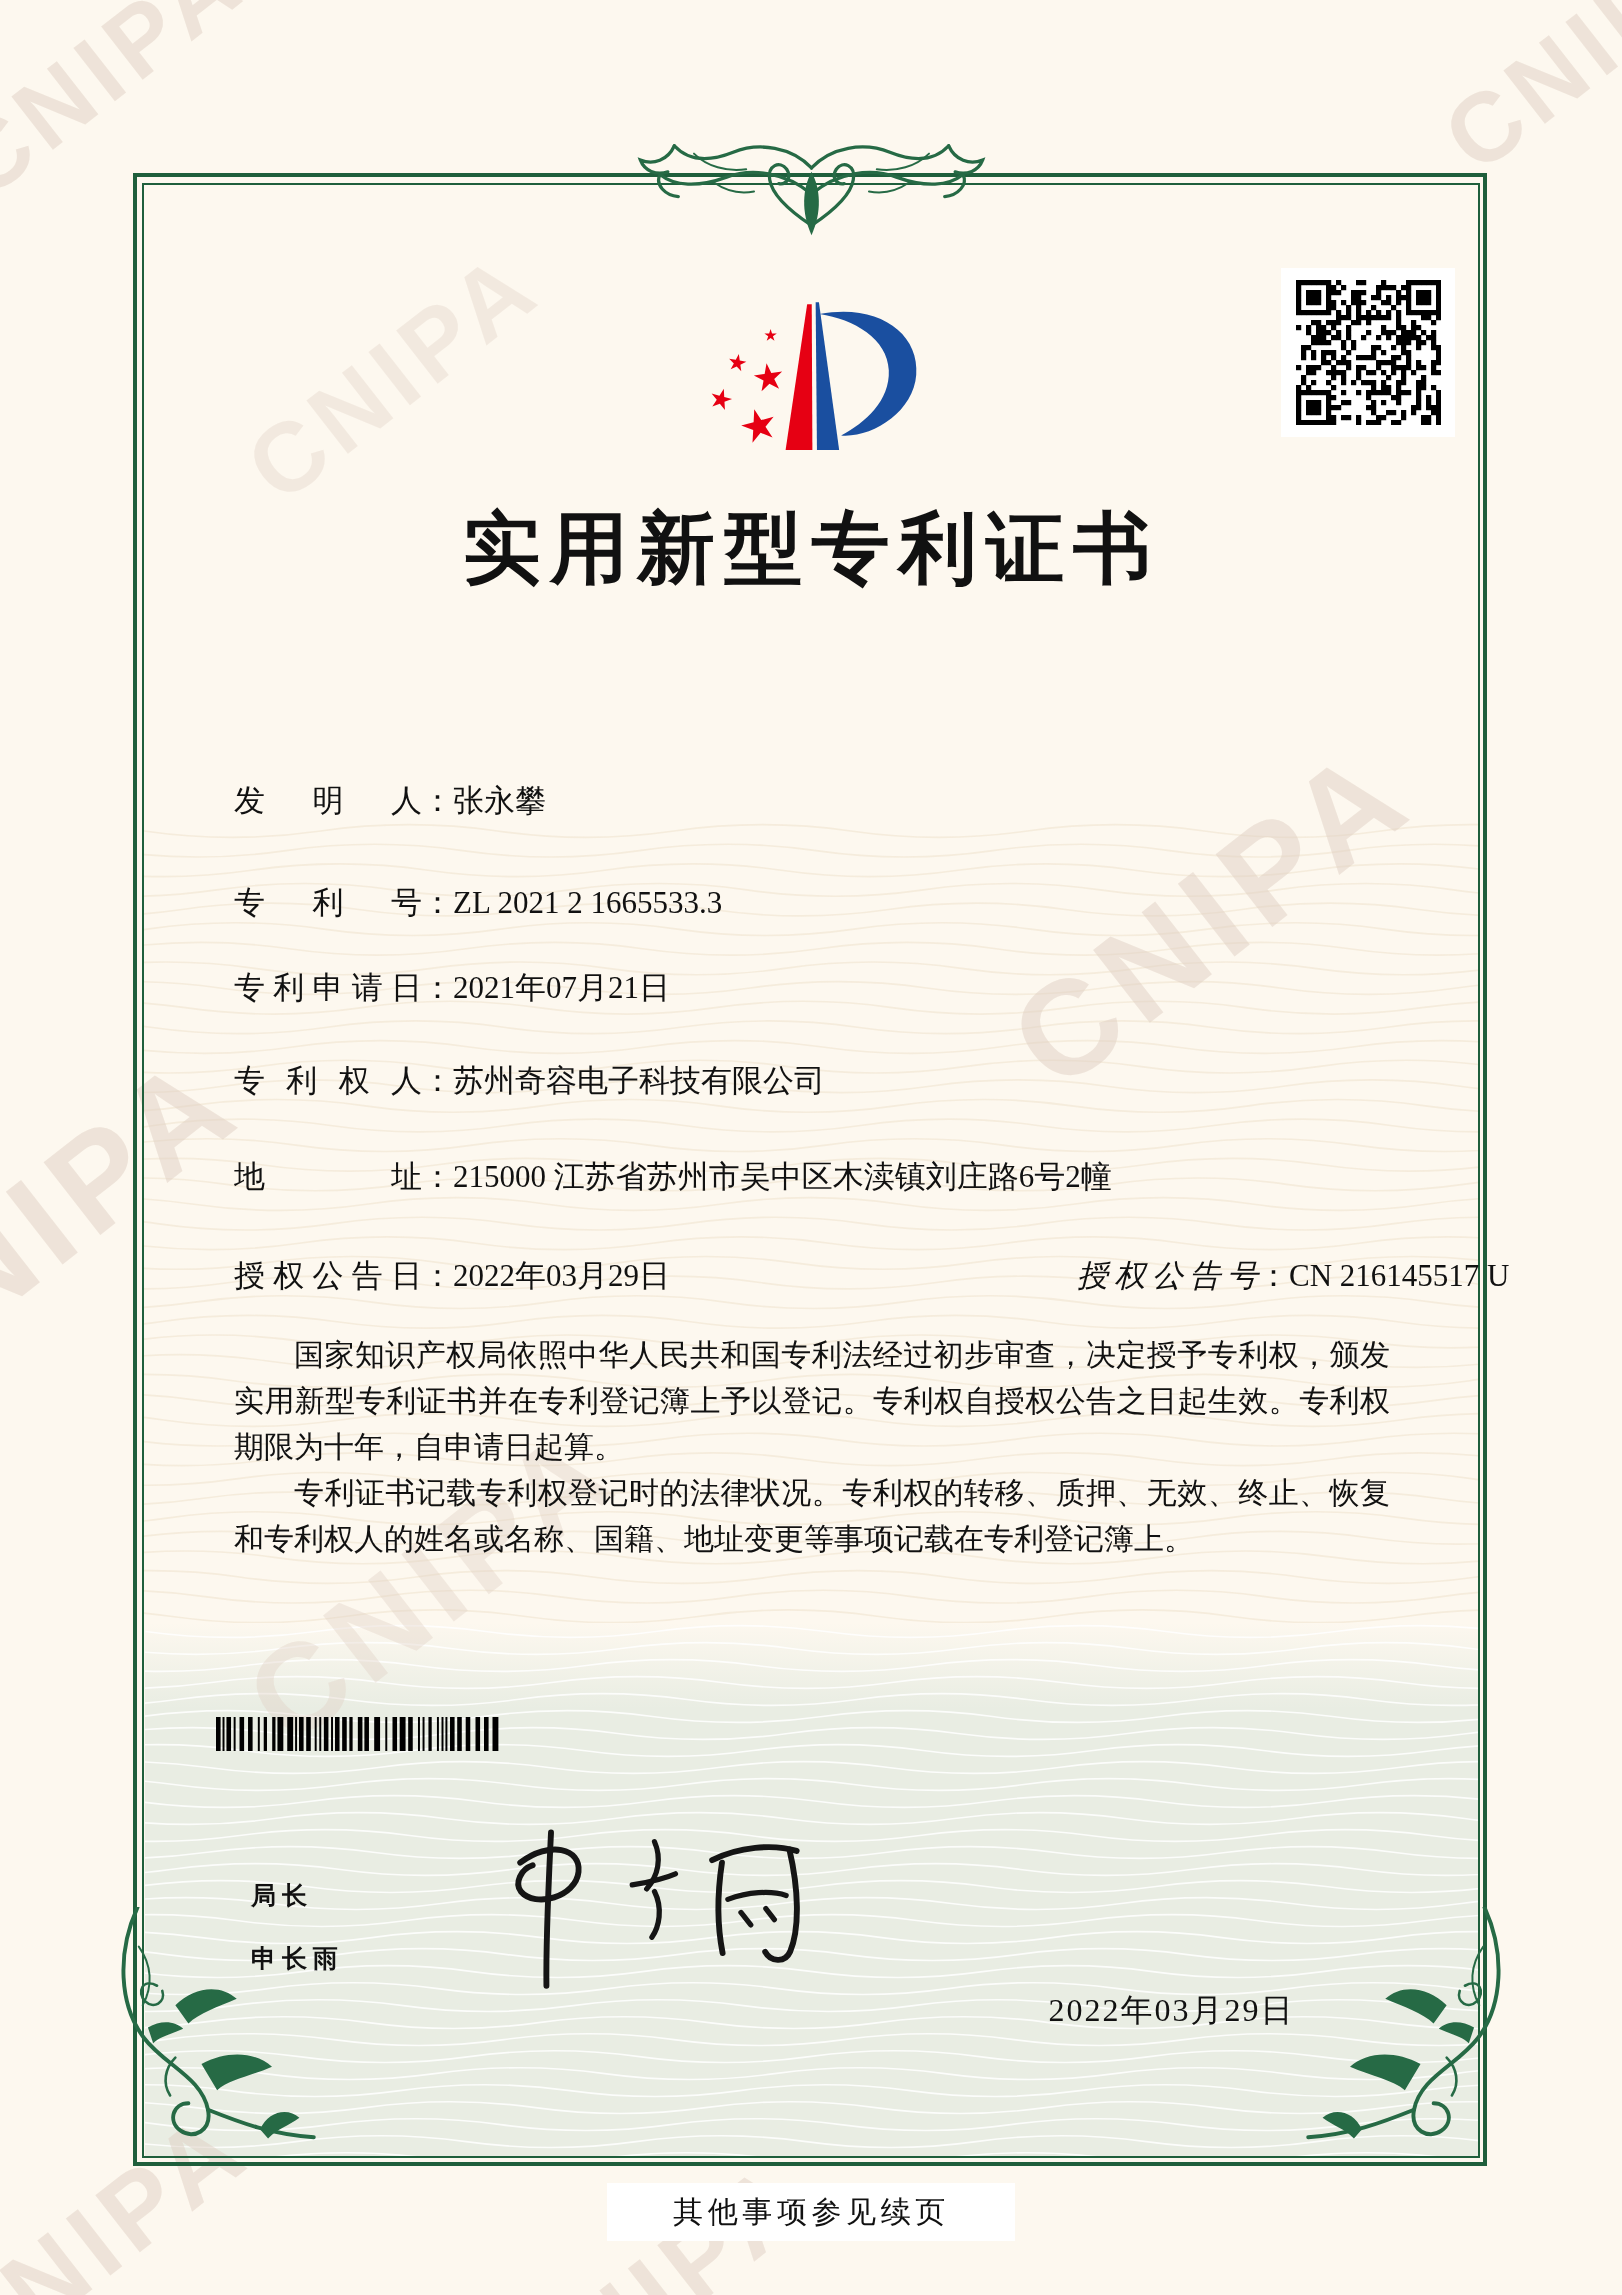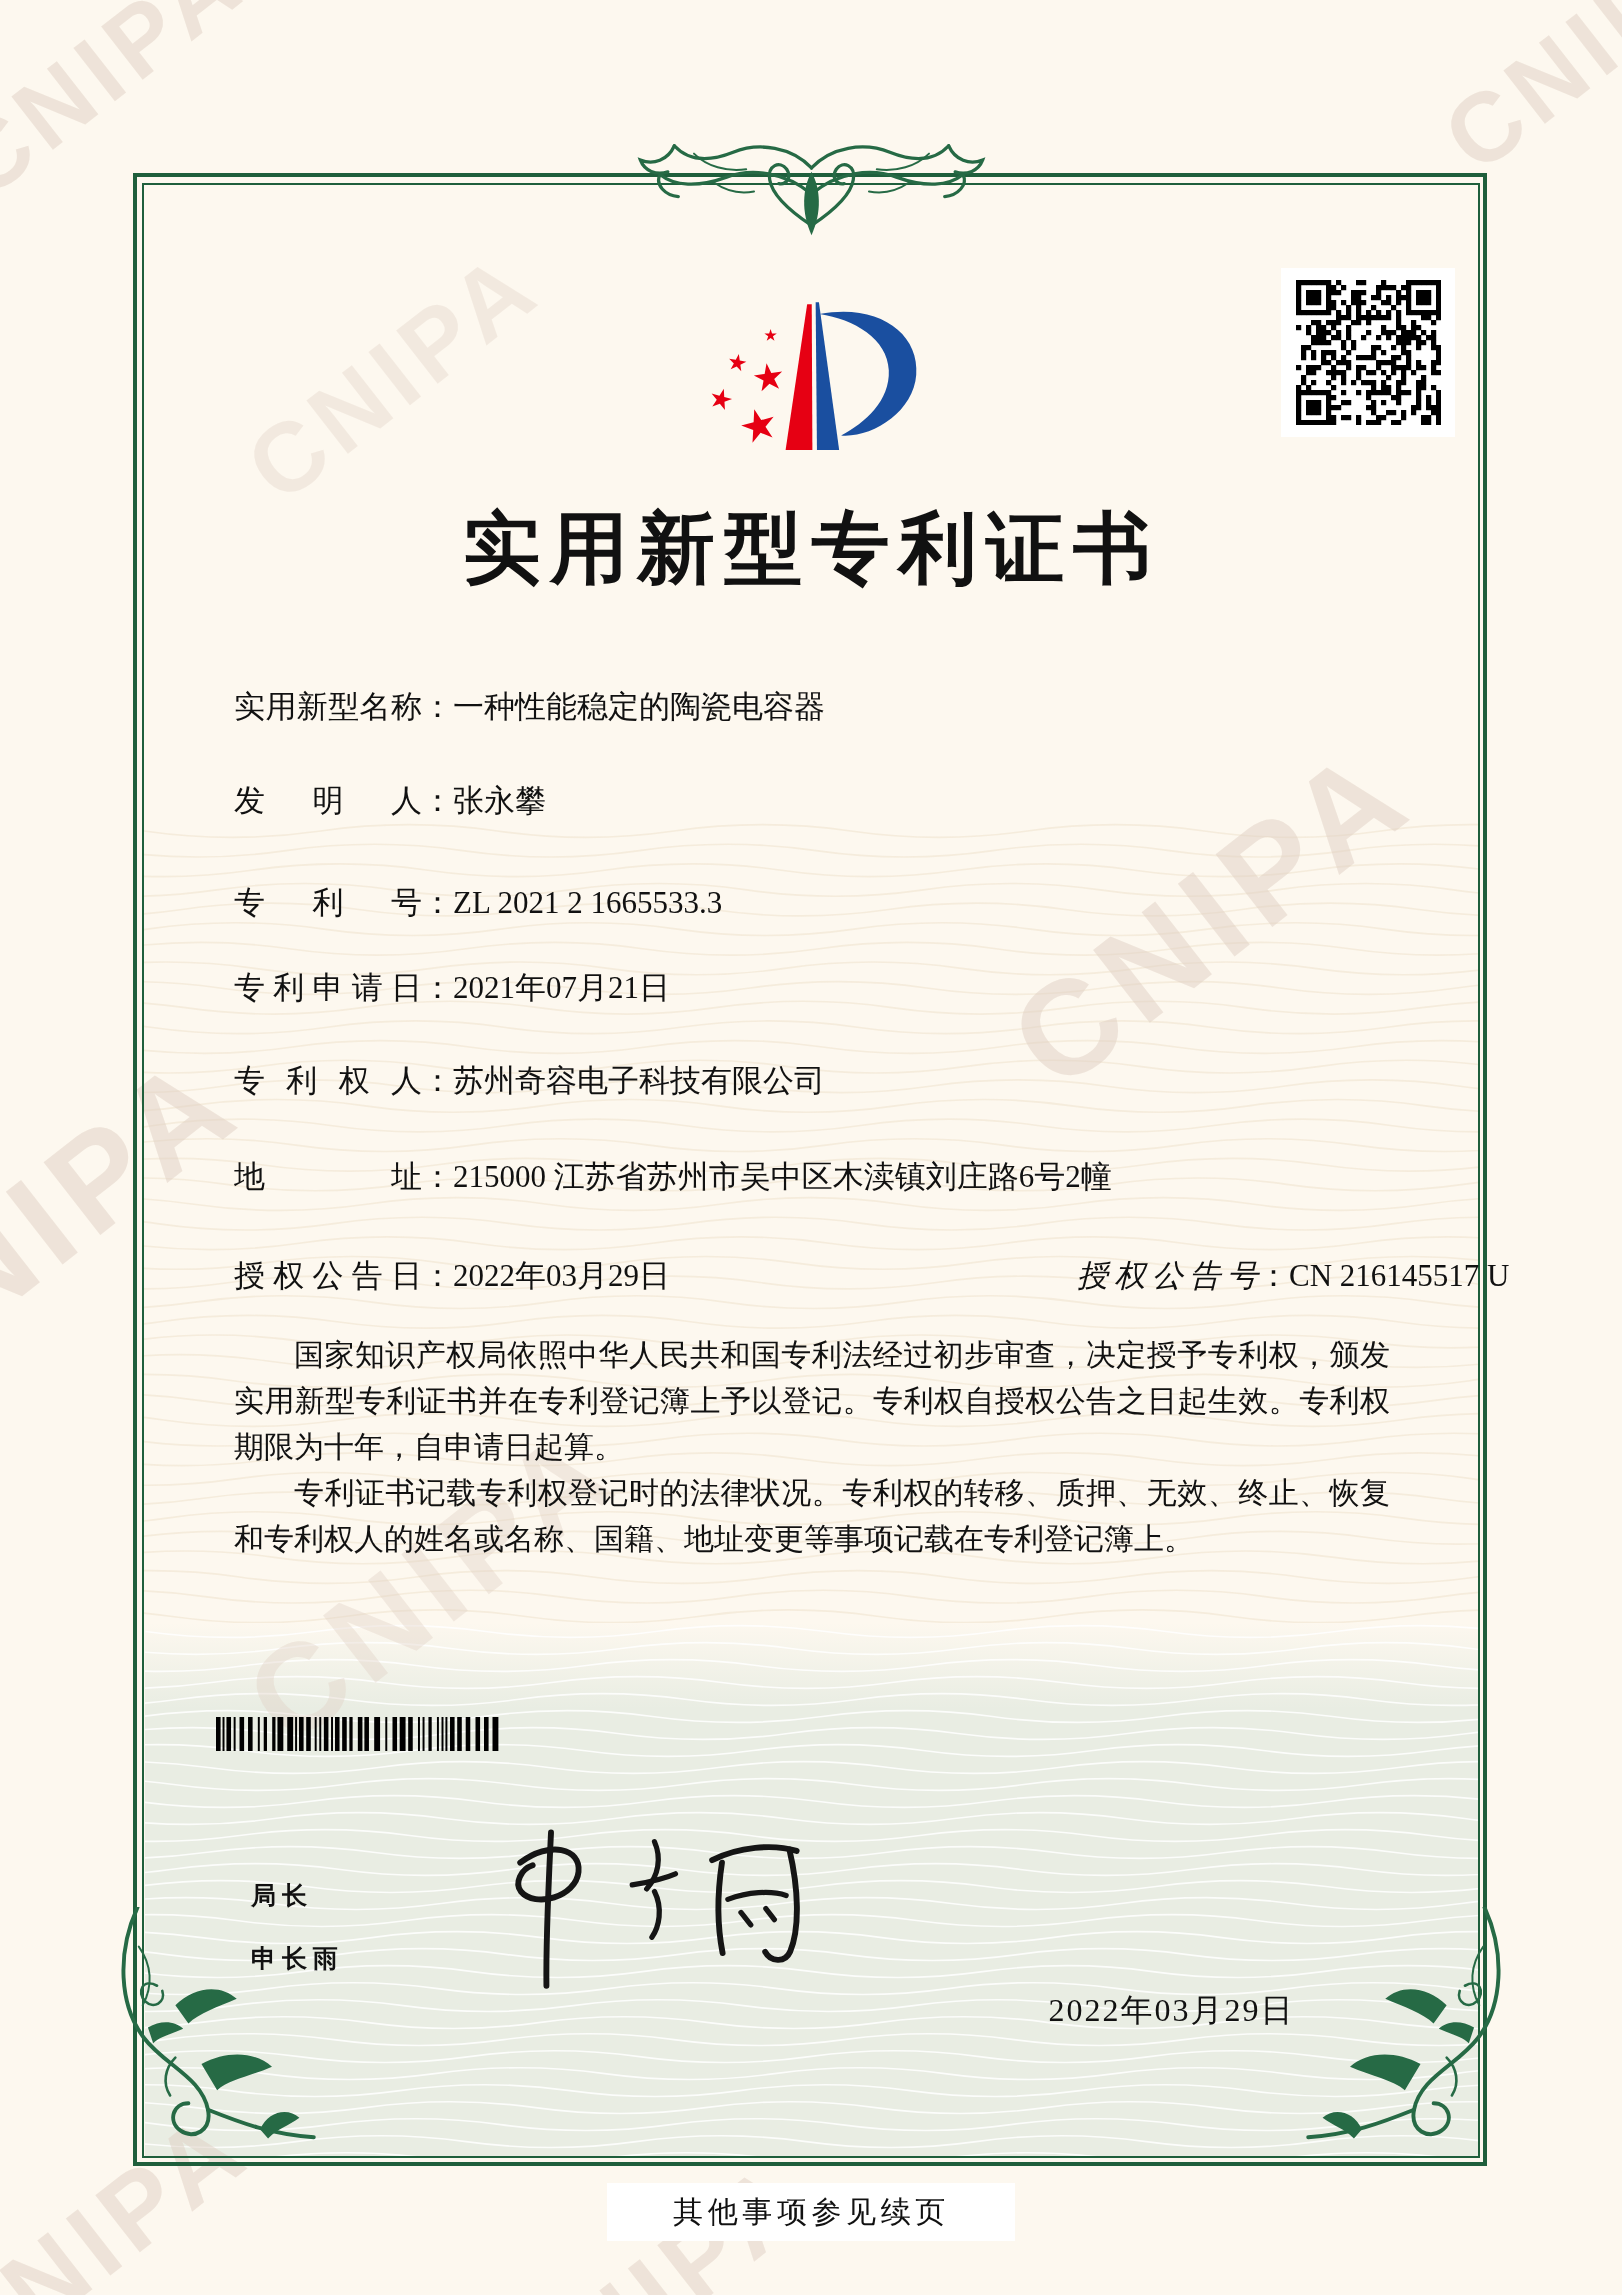--- a/index.html
+++ b/index.html
@@ -606,23 +606,20 @@
           <rect x="145.45" y="214.34" width="8" height="8" fill="#000"></rect>
           <rect x="153.10" y="214.34" width="8" height="8" fill="#000"></rect>
           <rect x="191.38" y="214.34" width="8" height="8" fill="#000"></rect>
           <rect x="199.03" y="214.34" width="8" height="8" fill="#000"></rect>
           <rect x="214.34" y="214.34" width="8" height="8" fill="#000"></rect>
         </svg>
     </div>
 
     <div class="doc-title">实用新型专利证书</div>
 
-    <div class="frow" style="top:686px">
-      <span class="flabel">实用新型名称</span><span>：</span><span>一种性能稳定的陶瓷电容器</span>
-    </div>
     <div class="frow" style="top:780px">
       <span class="flabel">发明人</span><span>：</span><span>张永攀</span>
     </div>
     <div class="frow" style="top:882px">
       <span class="flabel">专利号</span><span>：</span><span>ZL 2021 2 1665533.3</span>
     </div>
     <div class="frow" style="top:967px">
       <span class="flabel">专利申请日</span><span>：</span><span>2021年07月21日</span>
     </div>
     <div class="frow" style="top:1060px">

